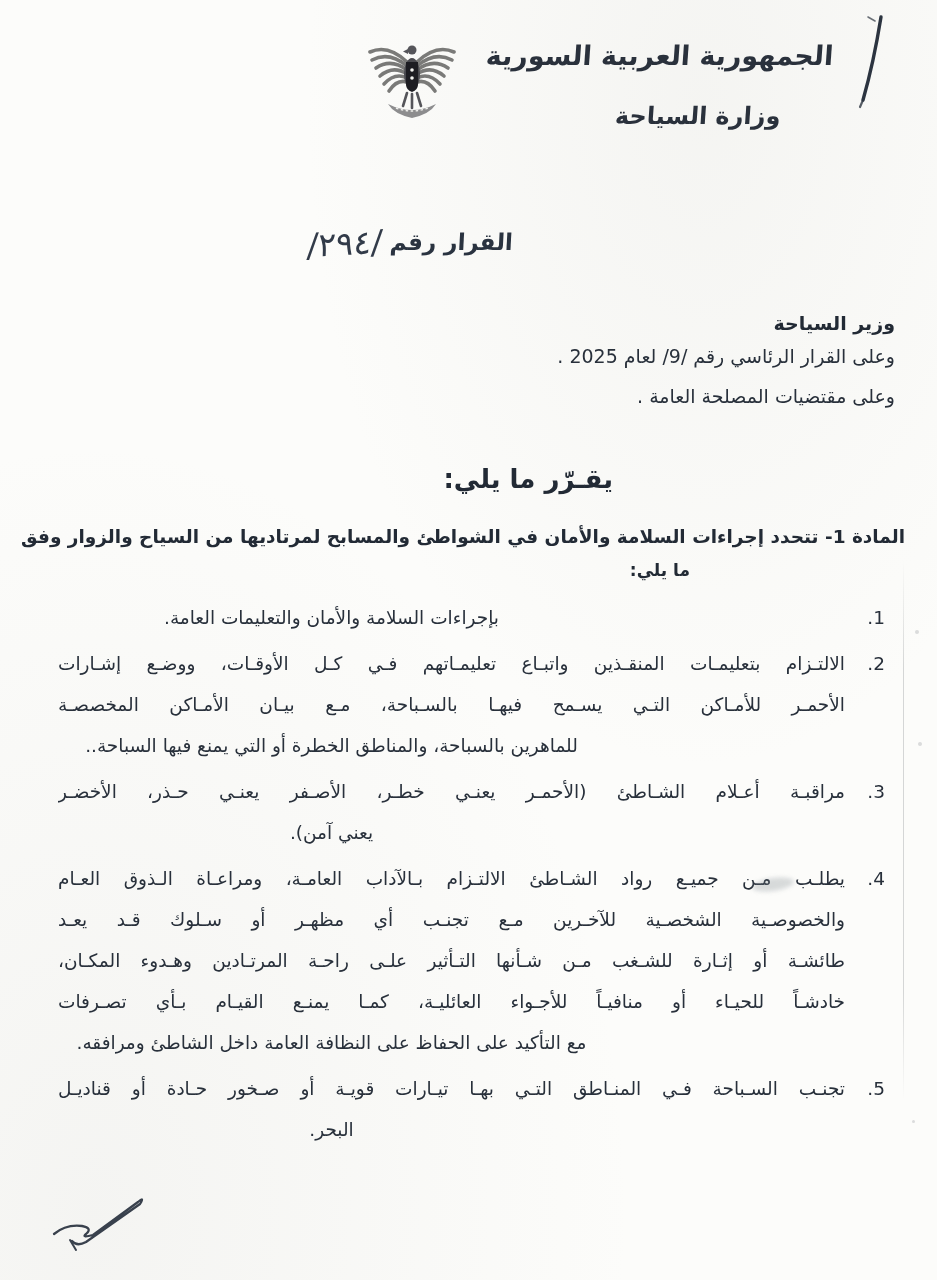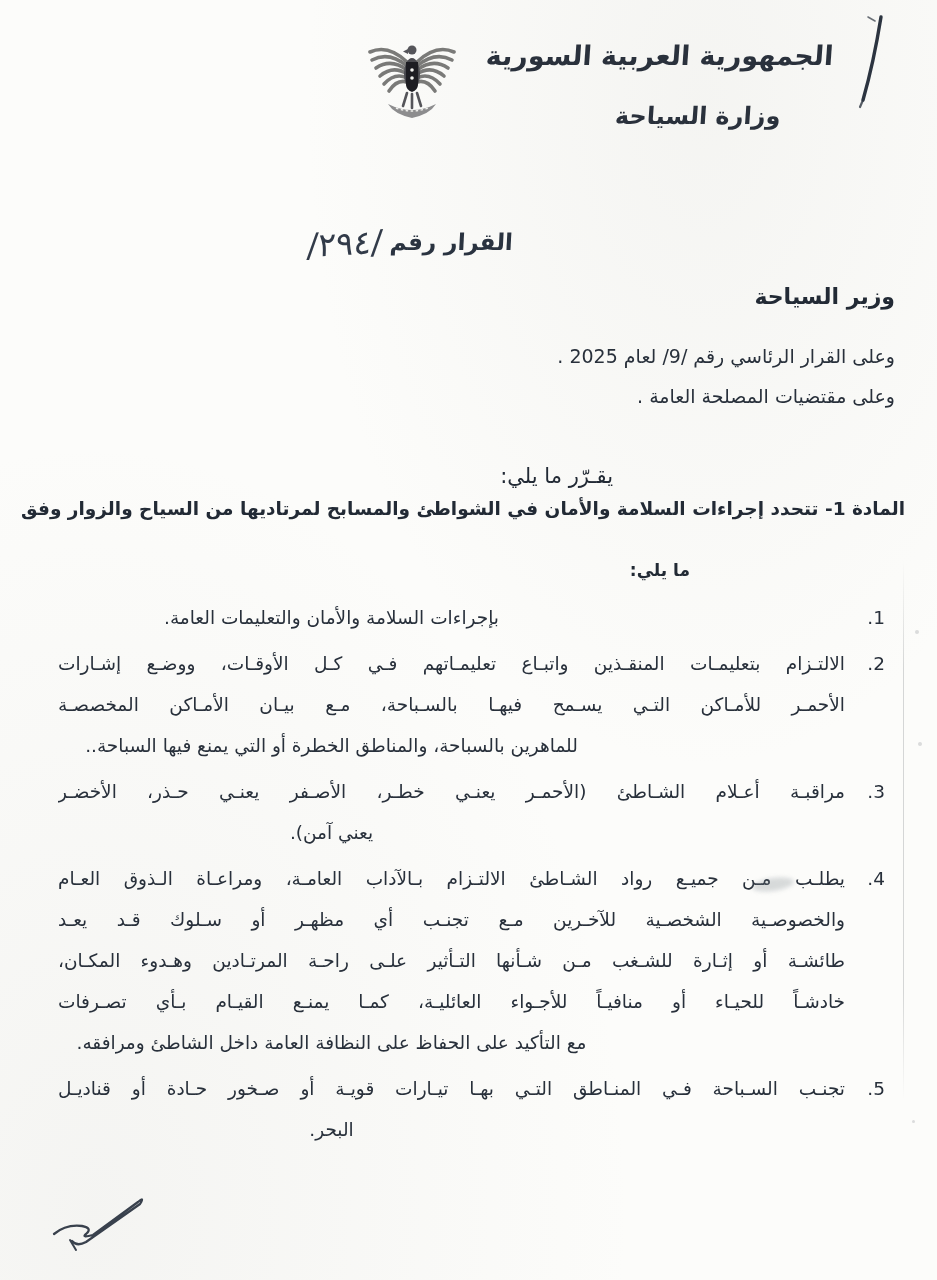--- a/index.html
+++ b/index.html
@@ -55,36 +55,36 @@
   }
   .decision-number{
     font-size:33px; font-weight:400; color:#323b49;
     letter-spacing:3px;
     transform:rotate(-3deg) skewX(-6deg);
     position:relative; top:2px;
   }
 
   
   .minister-heading{
-    position:absolute; top:284px; right:42px;
-    font-size:22px; font-weight:700; color:#222a35;
+    position:absolute; top:312px; right:42px;
+    font-size:19px; font-weight:700; color:#222a35;
   }
   .preamble{
     position:absolute; top:336px; right:42px;
     text-align:right; font-size:19px; color:#28303b;
     line-height:40px; white-space:nowrap;
   }
   .decree-phrase{
     position:absolute; top:464px; right:324px;
-    font-size:21px; font-weight:400; color:#222a35;
+    font-size:26px; font-weight:700; color:#222a35;
   }
 
   
   .article-l1{
-    position:absolute; top:498px; right:32px; left:58px;
+    position:absolute; top:526px; right:32px; left:58px;
     font-size:18.5px; font-weight:700; color:#222a35;
     text-align:justify; text-align-last:justify;
     white-space:nowrap;
   }
   .article-l2{
     position:absolute; top:560px; right:247px;
     font-size:17px; font-weight:700; color:#222a35;
   }
 
   

